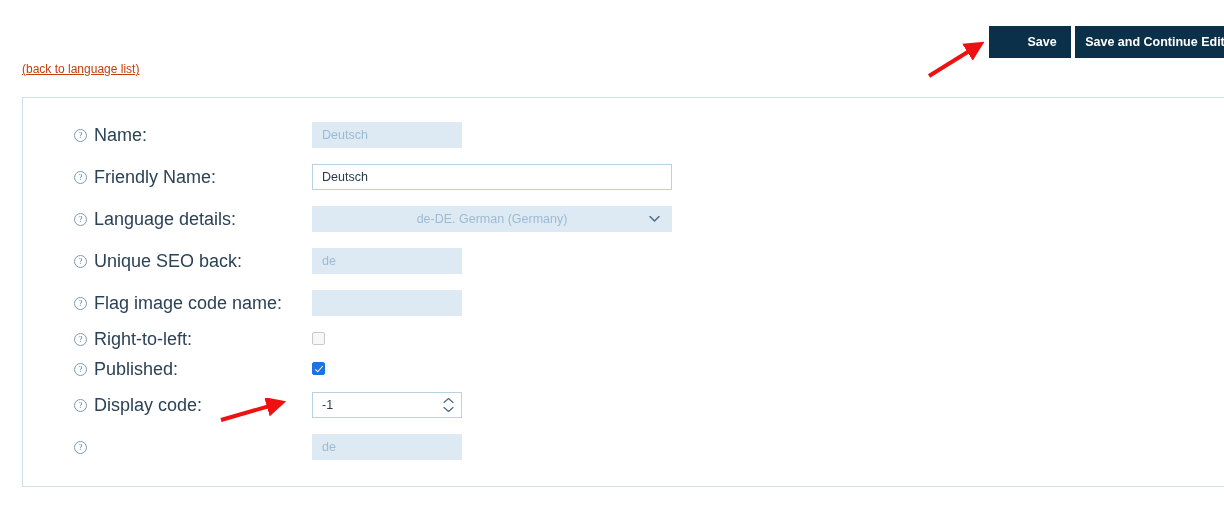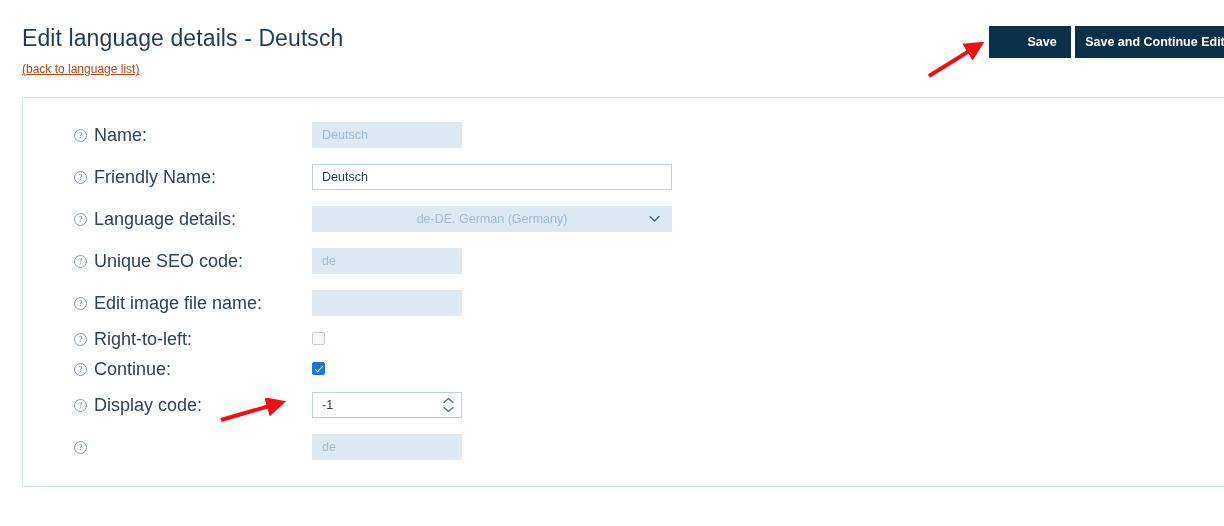--- a/index.html
+++ b/index.html
@@ -222,21 +222,20 @@
     position: absolute;
     pointer-events: none;
   }
   #arrow-save { left: 925px; top: 38px; }
   #arrow-display { left: 218px; top: 398px; }
 </style>
 </head>
 <body>
 
 <div class="header">
-  <div class="page-title">Edit language details - Deutsch</div>
 
   <a class="back-link">(back to language list)</a>
 
   <button class="btn btn-save">Save</button>
 
   <button class="btn btn-save-continue">Save and Continue Edit</button>
 </div>
 
 <div class="panel">
   <div class="form" id="form-rows">
@@ -274,52 +273,52 @@
               <svg width="11" height="7" viewBox="0 0 11 7">
                 <path d="M1,1 L5.5,5.6 L10,1" fill="none" stroke="#4a6a86" stroke-width="1.4" stroke-linecap="round" stroke-linejoin="round"></path>
               </svg>
             </span>
           </div>
         </div>
       </div>
       <div class="row" style="top: 150px;">
         <div class="label-cell">
           <span class="help-icon">?</span>
-          <span class="lbl">Unique SEO code:</span>
+          <span class="lbl">Unique SEO back:</span>
         </div>
         <div class="ctrl">
           <div class="inp inp-disabled w-sm">
             <span>de</span>
           </div>
         </div>
       </div>
       <div class="row" style="top: 192px;">
         <div class="label-cell">
           <span class="help-icon">?</span>
-          <span class="lbl">Edit image file name:</span>
+          <span class="lbl">Flag image code name:</span>
         </div>
         <div class="ctrl">
           <div class="inp inp-disabled w-sm">
             <span></span>
           </div>
         </div>
       </div>
       <div class="row" style="top: 228px;">
         <div class="label-cell">
           <span class="help-icon">?</span>
           <span class="lbl">Right-to-left:</span>
         </div>
         <div class="ctrl" style="top: 6px;">
           <div class="cb cb-off"></div>
         </div>
       </div>
       <div class="row" style="top: 258px;">
         <div class="label-cell">
           <span class="help-icon">?</span>
-          <span class="lbl">Continue:</span>
+          <span class="lbl">Published:</span>
         </div>
         <div class="ctrl" style="top: 6px;">
           <div class="cb cb-on"></div>
         </div>
       </div>
       <div class="row" style="top: 294px;">
         <div class="label-cell">
           <span class="help-icon">?</span>
           <span class="lbl">Display code:</span>
         </div>

